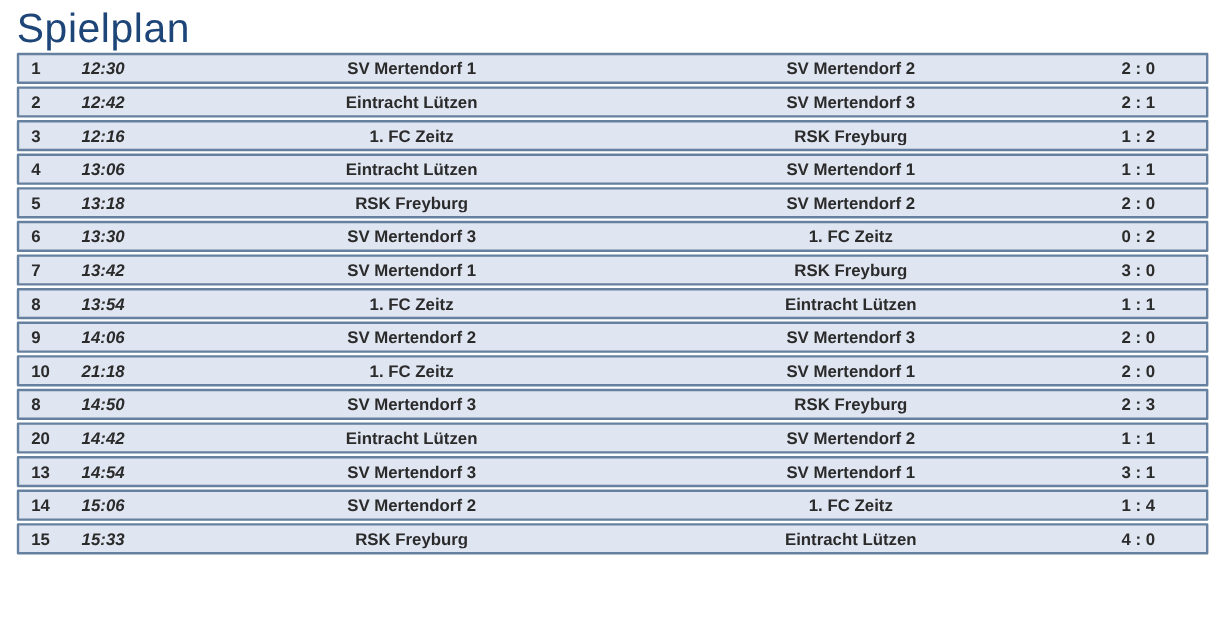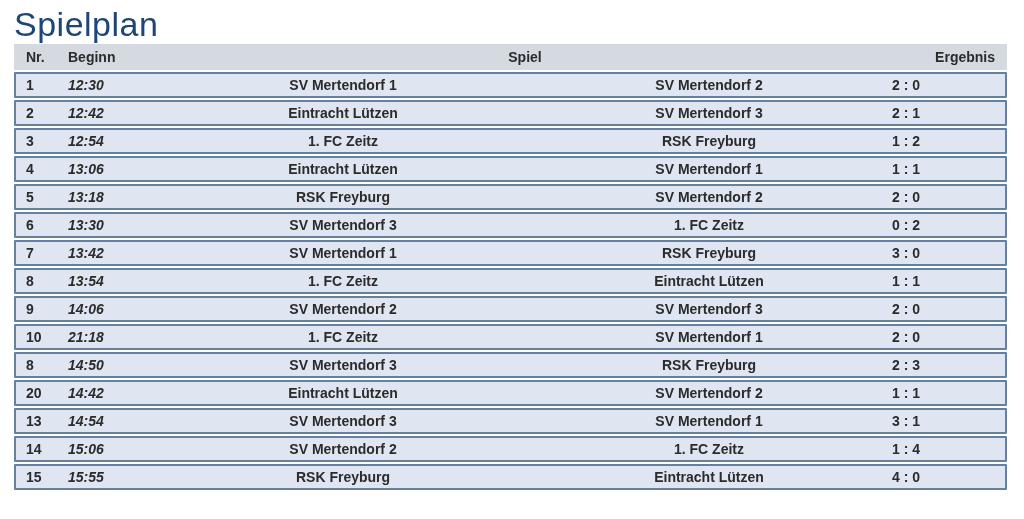--- a/index.html
+++ b/index.html
@@ -60,57 +60,51 @@
     font-size: 14px;
     font-weight: bold;
     color: #2b2b2b;
   }
   .row:last-child { margin-bottom: 14px; }
   .cell { white-space: nowrap; overflow: hidden; }
   .c-nr { padding-left: 10px; text-align: left; }
   .c-beginn { padding-left: 8px; text-align: left; font-style: italic; }
   .c-home { text-align: center; }
   .c-away { text-align: center; }
-  .c-result { text-align: left; }
+  .c-result { text-align: center; }
 </style>
 </head>
 <body>
 
 <div class="page">
 
   <h1 class="page-title">Spielplan</h1>
 
   <div class="schedule">
 
-    <div class="thead">
-      <div class="h-nr">Nr.</div>
-      <div class="h-beginn">Beginn</div>
-      <div class="h-spiel">Spiel</div>
-      <div class="h-ergebnis">Ergebnis</div>
-    </div>
 
     <div id="rows-container">
 
     <div class="row" style="">
         <div class="cell c-nr">1</div>
         <div class="cell c-beginn">12:30</div>
         <div class="cell c-home">SV Mertendorf 1</div>
         <div class="cell c-away">SV Mertendorf 2</div>
         <div class="cell c-result">2 : 0</div>
       </div>
         <div class="row" style="">
         <div class="cell c-nr">2</div>
         <div class="cell c-beginn">12:42</div>
         <div class="cell c-home">Eintracht Lützen</div>
         <div class="cell c-away">SV Mertendorf 3</div>
         <div class="cell c-result">2 : 1</div>
       </div>
         <div class="row" style="">
         <div class="cell c-nr">3</div>
-        <div class="cell c-beginn">12:54</div>
+        <div class="cell c-beginn">12:16</div>
         <div class="cell c-home">1. FC Zeitz</div>
         <div class="cell c-away">RSK Freyburg</div>
         <div class="cell c-result">1 : 2</div>
       </div>
         <div class="row" style="">
         <div class="cell c-nr">4</div>
         <div class="cell c-beginn">13:06</div>
         <div class="cell c-home">Eintracht Lützen</div>
         <div class="cell c-away">SV Mertendorf 1</div>
         <div class="cell c-result">1 : 1</div>
@@ -180,21 +174,21 @@
       </div>
         <div class="row" style="">
         <div class="cell c-nr">14</div>
         <div class="cell c-beginn">15:06</div>
         <div class="cell c-home">SV Mertendorf 2</div>
         <div class="cell c-away">1. FC Zeitz</div>
         <div class="cell c-result">1 : 4</div>
       </div>
         <div class="row" style="">
         <div class="cell c-nr">15</div>
-        <div class="cell c-beginn">15:55</div>
+        <div class="cell c-beginn">15:33</div>
         <div class="cell c-home">RSK Freyburg</div>
         <div class="cell c-away">Eintracht Lützen</div>
         <div class="cell c-result">4 : 0</div>
       </div>
       </div>
 
   </div>
 </div>
 
 </body></html>

